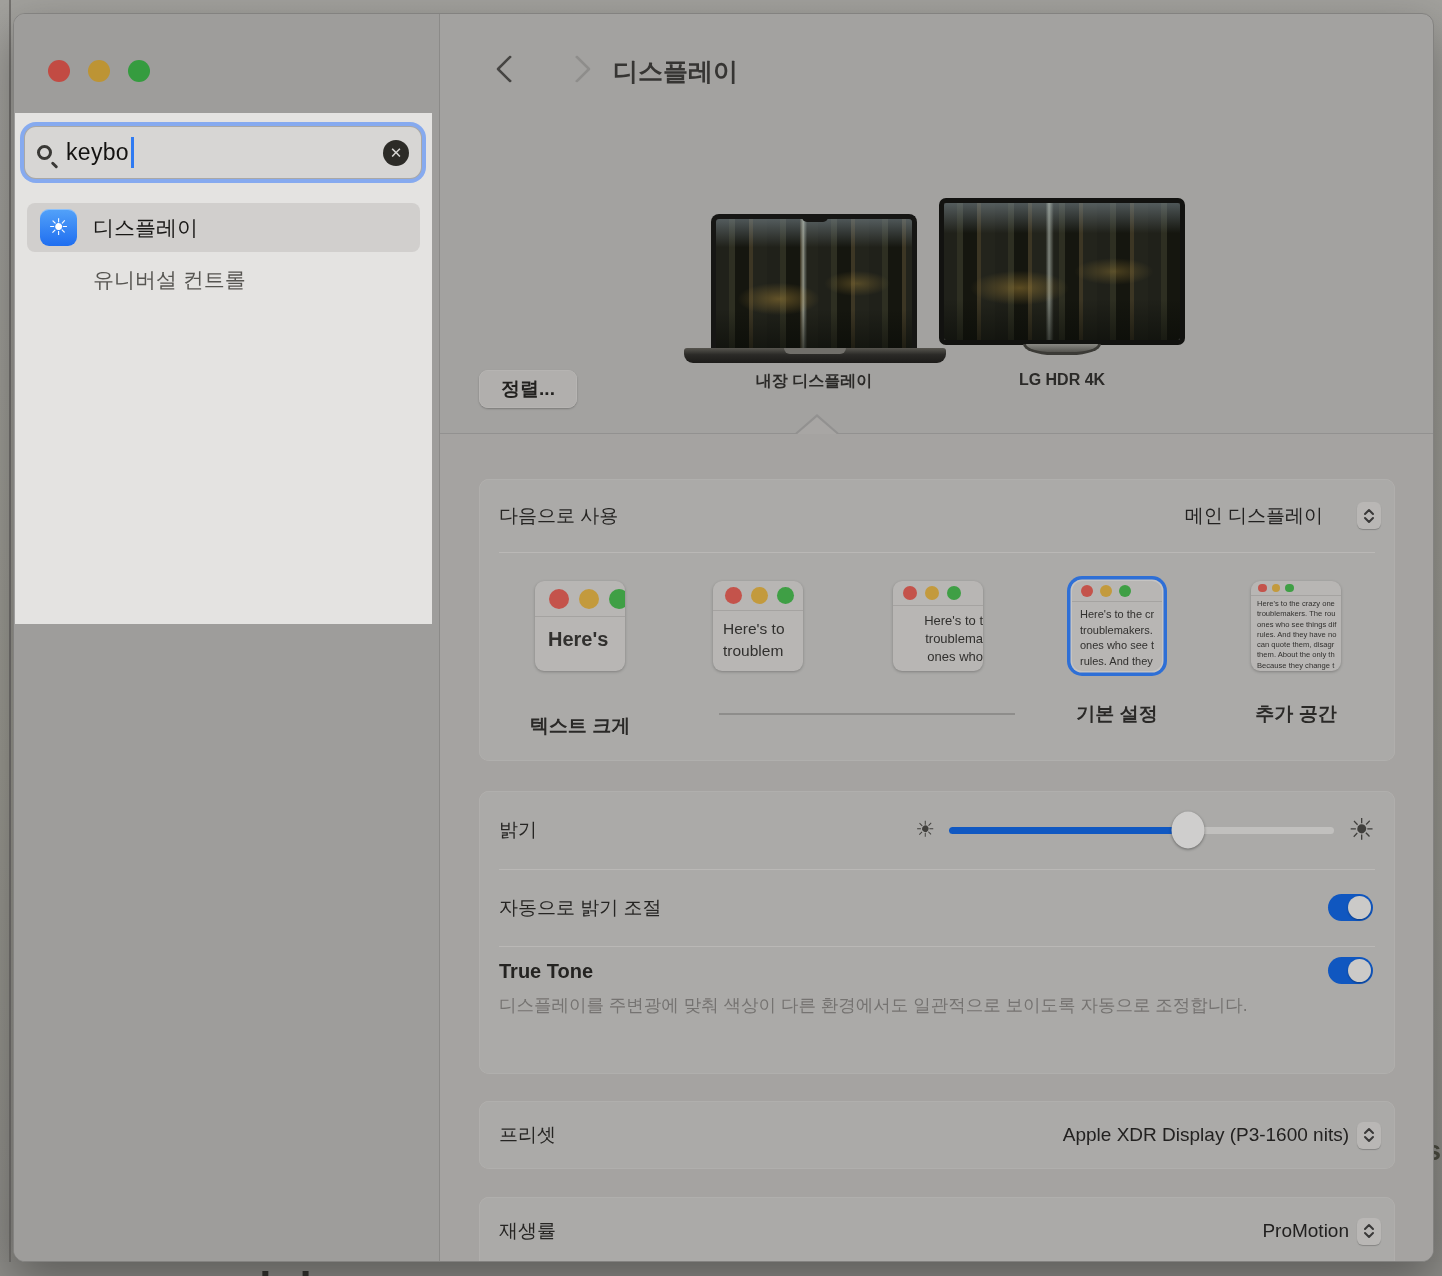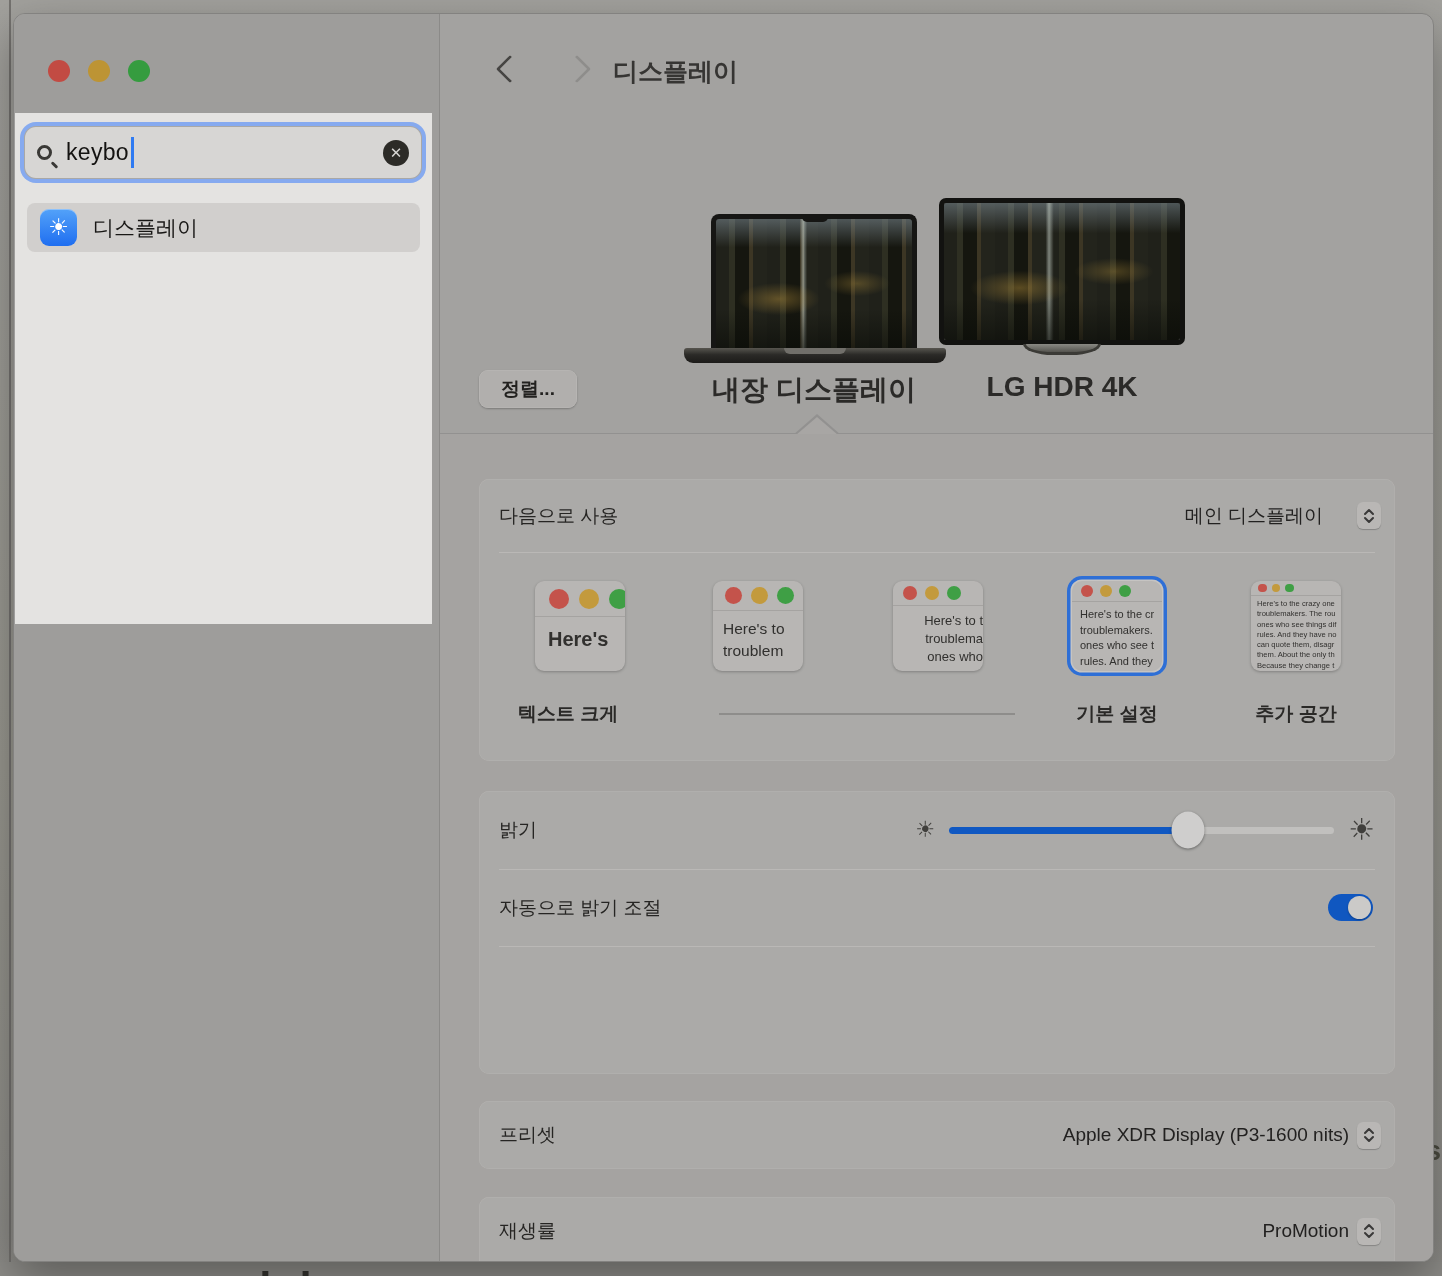--- a/index.html
+++ b/index.html
@@ -85,21 +85,21 @@
       repeating-linear-gradient(90deg,#20211a 0 13px,#2e2f22 13px 19px,#15160f 19px 33px,#3c3624 33px 37px,#23241c 37px 51px);
   }
   .laptop-screen { left:271px; top:101px; width:206px; height:134px; border:5px solid #161614; border-bottom:none; border-radius:8px 8px 0 0; }
   .laptop-notch { left:362px; top:101px; width:26px; height:8px; background:#161614; border-radius:0 0 5px 5px; }
   .laptop-base { left:244px; top:235px; width:262px; height:15px; border-radius:3px 3px 9px 9px; background:linear-gradient(180deg,#57554f 0%,#2b2a27 45%,#1c1b19 100%); }
   .laptop-groove { left:344px; top:235px; width:62px; height:6px; background:#716f6a; border-radius:0 0 7px 7px; }
 
   .monitor { left:499px; top:85px; width:246px; height:147px; border:5px solid #121210; border-radius:7px; background-clip:padding-box; }
   .monitor-stand { left:583px; top:231px; width:78px; height:11px; border:3px solid #3b3a36; border-top:none; border-radius:0 0 60px 60px / 0 0 22px 22px; background:linear-gradient(180deg,#8a8984,#55544f); }
 
-  .display-label { top:258px; width:300px; text-align:center; font-size:28px; font-weight:700; color:#2b2a28; }
+  .display-label { top:258px; width:300px; text-align:center; font-size:16px; font-weight:700; color:#2b2a28; }
   .lbl-builtin { left:224px; }
   .lbl-lg { left:472px; }
 
   .arrange-btn {
     left:39px; top:257px; width:98px; height:38px; border-radius:9px;
     background:#b1afad; box-shadow:0 1px 2px rgba(0,0,0,0.25), inset 0 0 0 0.5px #bcbab8;
     font-size:19px; font-weight:600; color:#22211f;
     display:flex; align-items:center; justify-content:center;
   }
 
@@ -137,21 +137,21 @@
   .t2 .thumb-bar { height:30px; padding-left:12px; gap:9px; }  .t2 .dot { width:17px; height:17px; }
   .t3 .thumb-bar { height:25px; padding-left:10px; gap:8px; }  .t3 .dot { width:14px; height:14px; }
   .t4 .thumb-bar { height:21px; padding-left:9px; gap:7px; }   .t4 .dot { width:12px; height:12px; }
   .t5 .thumb-bar { height:15px; padding-left:7px; gap:5px; }   .t5 .dot { width:8.5px; height:8.5px; }
   .t1 .thumb-text { font-size:20px; padding:11px 0 0 13px; }
   .t2 .thumb-text { font-size:15.5px; line-height:22px; padding:7px 0 0 10px; }
   .t3 .thumb-text { font-size:13px; line-height:18px; padding:6px 0 0 9px; }
   .t4 .thumb-text { font-size:11px; line-height:15.5px; padding:5px 0 0 8px; }
   .t5 .thumb-text { font-size:7.6px; line-height:10.3px; padding:3px 0 0 6px; }
   .thumb-label { top:222px; width:150px; text-align:center; font-size:19px; font-weight:600; color:#2a2927; }
-  .tl1 { left:14px; } .tl4 { left:563px; } .tl5 { left:742px; }
+  .tl1 { left:26px;margin-top:12px; } .tl4 { left:563px; } .tl5 { left:742px; }
   .thumb-line { left:240px; top:234px; width:296px; height:1.5px; background:#8e8d8b; }
 
   
   .r-bright { left:0; top:0; width:100%; height:78px; display:flex; align-items:center; padding:0 20px; }
   .sun { color:#403f3c; line-height:1; flex:0 0 auto; }
   .sun-dim { font-size:22px; margin-right:14px; }
   .sun-bright { font-size:30px; margin-left:14px; }
   .slider { position:relative; width:385px; height:7px; border-radius:4px; background:#c1c0be; flex:0 0 auto; }
   .slider-fill { position:absolute; left:0; top:0; height:100%; border-radius:4px; background:#1058c2; }
   .slider-knob { position:absolute; top:50%; width:33px; height:37px; border-radius:50%; background:#cfcecd; transform:translate(-50%,-50%); box-shadow:0 1px 3px rgba(0,0,0,0.4); }
@@ -190,20 +190,23 @@
       <div class="abs searchfield">
         <span class="mag"></span>
         <span class="searchtext">keybo</span>
         <span class="caret"></span>
         <span class="clearbtn">✕</span>
       </div>
       <div class="abs result-row1">
         <span class="app-icon">☀</span>
         <span class="result-label">디스플레이</span>
       </div>
+      <div class="abs result-row2">
+        <span class="result-label2">유니버설 컨트롤</span>
+      </div>
     </div>
   </div>
   <div class="abs v-divider"></div>
 
   <div class="abs main">
 
     <div class="abs nav-chev chev-back">
         <span></span>
       </div>
     <div class="abs nav-chev chev-fwd">
@@ -319,20 +322,27 @@
 
         <div class="abs r-toggle r-auto">
           <span class="row-label">자동으로 밝기 조절</span>
           <span class="spacer"></span>
           <span class="toggle on">
               <span class="knob"></span>
             </span>
         </div>
         <div class="card-divider" style="top:155px"></div>
 
+        <div class="abs truetone">
+          <div class="tt-title">True Tone</div>
+          <div class="tt-desc">디스플레이를 주변광에 맞춰 색상이 다른 환경에서도 일관적으로 보이도록 자동으로 조정합니다.</div>
+          <span class="toggle tt-toggle on">
+              <span class="knob"></span>
+            </span>
+        </div>
       </div>
 
       <div class="abs card card3">
         <div class="abs r-simple">
           <span class="row-label">프리셋</span>
           <span class="spacer"></span>
           <span class="row-value">Apple XDR Display (P3-1600 nits)</span>
           <span class="stepper">
             <svg class="chev2" width="12" height="16" viewBox="0 0 12 16">
                 <path d="M2 6 L6 2 L10 6" fill="none" stroke="#3a3938" stroke-width="2" stroke-linecap="round" stroke-linejoin="round"></path>

